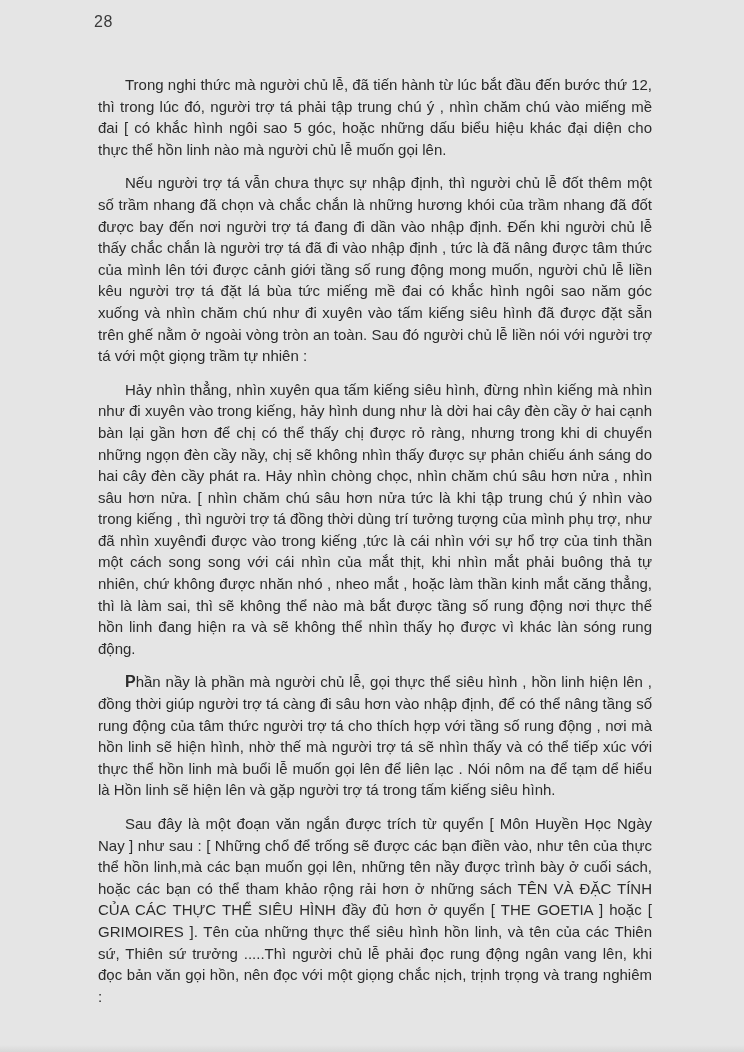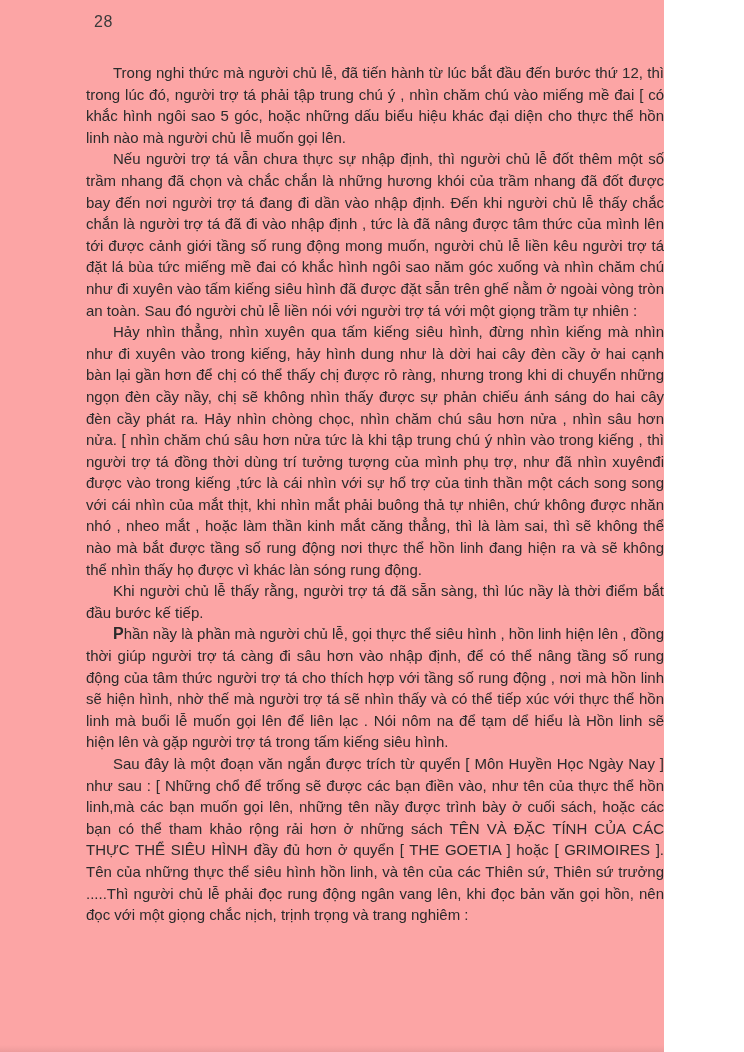--- a/index.html
+++ b/index.html
@@ -2,23 +2,23 @@
 <html><head>
 <meta charset="utf-8">
 <style>
   html, body {
     margin: 0;
     padding: 0;
     background: #ffffff;
   }
   .page {
     position: relative;
-    width: 664px;
+    width: 744px;
     height: 1052px;
-    background: #fca5a5;
+    background: #e5e5e5;
     overflow: hidden;
     font-family: "Liberation Sans", "DejaVu Sans", sans-serif;
     color: #2b2b2b;
   }
   .pagenum {
     position: absolute;
     left: 94px;
     top: 13px;
     font-size: 16px;
     letter-spacing: 0.5px;
@@ -28,21 +28,21 @@
     position: absolute;
     left: 86px;
     top: 62px;
     width: 578px;
     font-size: 15px;
     line-height: 21.6px;
     text-align: justify;
     text-justify: inter-word;
   }
   .textblock p {
-    margin: 0;
+    margin: 12px;
     text-indent: 27px;
   }
   .section-heading {
     margin: 22px 0 19px 0;
     text-align: center;
     text-indent: 0;
     font-family: "DejaVu Serif", "Liberation Serif", serif;
     font-weight: 700;
     font-size: 17px;
     letter-spacing: 0.4px;
@@ -69,21 +69,20 @@
   <div class="pagenum">28</div>
 
   <div class="textblock">
 
     <p>Trong nghi thức mà người chủ lễ, đã tiến hành từ lúc bắt đầu đến bước thứ 12, thì trong lúc đó, người trợ tá phải tập trung chú ý , nhìn chăm chú vào miếng mề đai [ có khắc hình ngôi sao 5 góc, hoặc những dấu biểu hiệu khác đại diện cho thực thể hồn linh nào mà người chủ lễ muốn gọi lên.</p>
 
     <p>Nếu người trợ tá vẫn chưa thực sự nhập định, thì người chủ lễ đốt thêm một số trầm nhang đã chọn và chắc chắn là những hương khói của trầm nhang đã đốt được bay đến nơi người trợ tá đang đi dần vào nhập định. Đến khi người chủ lễ thấy chắc chắn là người trợ tá đã đi vào nhập định , tức là đã nâng được tâm thức của mình lên tới được cảnh giới tầng số rung động mong muốn, người chủ lễ liền kêu người trợ tá đặt lá bùa tức miếng mề đai có khắc hình ngôi sao năm góc xuống và nhìn chăm chú như đi xuyên vào tấm kiếng siêu hình đã được đặt sẵn trên ghế nằm ở ngoài vòng tròn an toàn. Sau đó người chủ lễ liền nói với người trợ tá với một giọng trầm tự nhiên :</p>
 
     <p>Hảy nhìn thẳng, nhìn xuyên qua tấm kiếng siêu hình, đừng nhìn kiếng mà nhìn như đi xuyên vào trong kiếng, hảy hình dung như là dời hai cây đèn cầy ở hai cạnh bàn lại gần hơn để chị có thể thấy chị được rỏ ràng, nhưng trong khi di chuyển những ngọn đèn cầy nầy, chị sẽ không nhìn thấy được sự phản chiếu ánh sáng do hai cây đèn cầy phát ra. Hảy nhìn chòng chọc, nhìn chăm chú sâu hơn nửa , nhìn sâu hơn nửa. [ nhìn chăm chú sâu hơn nửa tức là khi tập trung chú ý nhìn vào trong kiếng , thì người trợ tá đồng thời dùng trí tưởng tượng của mình phụ trợ, như đã nhìn xuyênđi được vào trong kiếng ,tức là cái nhìn với sự hổ trợ của tinh thần một cách song song với cái nhìn của mắt thịt, khi nhìn mắt phải buông thả tự nhiên, chứ không được nhăn nhó , nheo mắt , hoặc làm thần kinh mắt căng thẳng, thì là làm sai, thì sẽ không thể nào mà bắt được tầng số rung động nơi thực thể hồn linh đang hiện ra và sẽ không thể nhìn thấy họ được vì khác làn sóng rung động.</p>
 
-    <p>Khi người chủ lễ thấy rằng, người trợ tá đã sẵn sàng, thì  lúc nầy là thời điểm bắt đầu bước kế tiếp.</p>
 
 
     <p><span class="lead-cap">P</span><span>hần nầy là phần mà người chủ lễ, gọi thực thể siêu hình , hồn linh hiện lên , đồng thời giúp người trợ tá càng đi sâu hơn vào nhập định, để có thể nâng tầng số rung động của tâm thức người trợ tá cho thích hợp với tầng số rung động , nơi mà hồn linh sẽ hiện hình, nhờ thế mà người trợ tá sẽ nhìn thấy và có thể tiếp xúc với thực thể hồn linh mà buổi lễ muốn gọi lên để liên lạc . Nói nôm na để tạm dể hiểu là Hồn linh sẽ hiện lên và gặp người trợ tá trong tấm kiếng siêu hình.</span></p>
 
     <p>Sau đây là một đoạn văn ngắn được trích từ quyển [ Môn Huyền Học Ngày Nay ] như sau : [ Những chổ để trống sẽ được các bạn điền vào, như tên của thực thể hồn linh,mà các bạn muốn gọi lên, những tên nầy được trình bày ở cuối sách, hoặc các bạn có thể tham khảo rộng rải hơn ở những sách TÊN VÀ ĐẶC TÍNH CỦA CÁC THỰC THỂ SIÊU HÌNH đầy đủ hơn ở quyển [ THE GOETIA ] hoặc [ GRIMOIRES ]. Tên của những thực thể siêu hình hồn linh, và tên của các Thiên sứ, Thiên sứ trưởng .....Thì người chủ lễ phải đọc rung động ngân vang lên, khi đọc bản văn gọi hồn, nên đọc với một giọng chắc nịch, trịnh trọng và trang nghiêm :</p>
 
   </div>
 
   <div class="scan-edge"></div>
 

